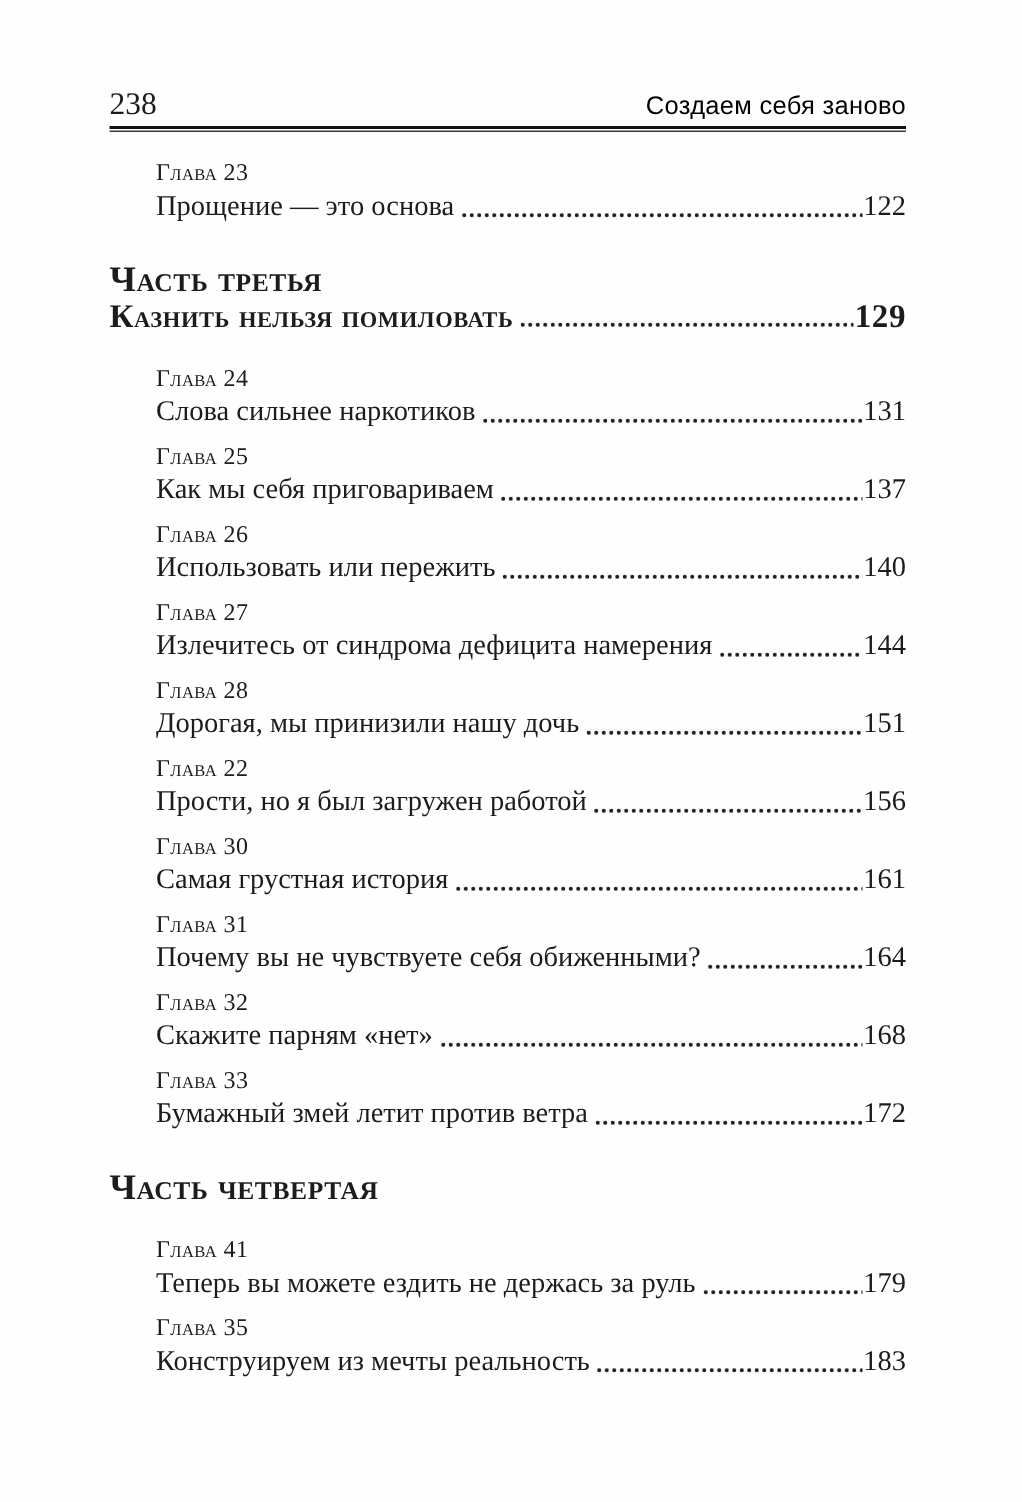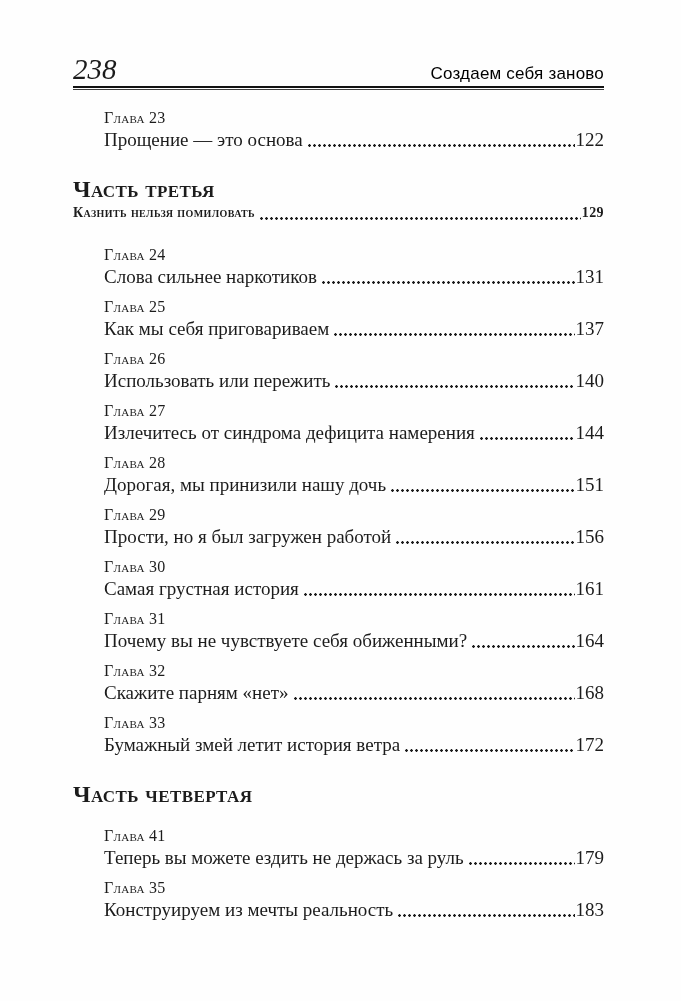--- a/index.html
+++ b/index.html
@@ -17,24 +17,23 @@
     overflow: hidden;
   }
 
   
   .header-row {
     display: flex;
     justify-content: space-between;
     align-items: baseline;
   }
   .page-number {
-    font-size: 29px;
+    font-size: 21px;
     line-height: 26px;
     font-family: "Liberation Serif", serif;
-    font-style: italic;
   }
   .running-title {
     font-family: "Liberation Sans", sans-serif;
     font-size: 17px;
     color: #000000;
     letter-spacing: 0.2px;
   }
   .header-rule {
     margin-top: 2px;
     height: 1px;
@@ -68,21 +67,21 @@
     letter-spacing: 0.4px;
   }
 
   .entry-line {
     display: flex;
     align-items: baseline;
     font-size: 19px;
     line-height: 24px;
   }
   .entry.part .entry-line {
-    font-size: 14px;
+    font-size: 22px;
     font-variant: small-caps;
     letter-spacing: 0.4px;
   }
 
   .entry-title { white-space: nowrap; }
 
   .leader {
     flex: 1 1 auto;
     align-self: stretch;
     min-width: 12px;
@@ -160,21 +159,21 @@
       </div>
       <div class="entry chapter">
         <div class="entry-label">Глава 28</div>
         <div class="entry-line">
           <span class="entry-title">Дорогая, мы принизили нашу дочь</span>
           <span class="leader"></span>
           <span class="entry-page">151</span>
         </div>
       </div>
       <div class="entry chapter">
-        <div class="entry-label">Глава 29</div>
+        <div class="entry-label">Глава 22</div>
         <div class="entry-line">
           <span class="entry-title">Прости, но я был загружен работой</span>
           <span class="leader"></span>
           <span class="entry-page">156</span>
         </div>
       </div>
       <div class="entry chapter">
         <div class="entry-label">Глава 30</div>
         <div class="entry-line">
           <span class="entry-title">Самая грустная история</span>
@@ -194,21 +193,21 @@
         <div class="entry-label">Глава 32</div>
         <div class="entry-line">
           <span class="entry-title">Скажите парням «нет»</span>
           <span class="leader"></span>
           <span class="entry-page">168</span>
         </div>
       </div>
       <div class="entry chapter">
         <div class="entry-label">Глава 33</div>
         <div class="entry-line">
-          <span class="entry-title">Бумажный змей летит история ветра</span>
+          <span class="entry-title">Бумажный змей летит против ветра</span>
           <span class="leader"></span>
           <span class="entry-page">172</span>
         </div>
       </div>
       <div class="entry part">
         <div class="entry-label">Часть четвертая</div>
       </div>
       <div class="entry chapter">
         <div class="entry-label">Глава 41</div>
         <div class="entry-line">

